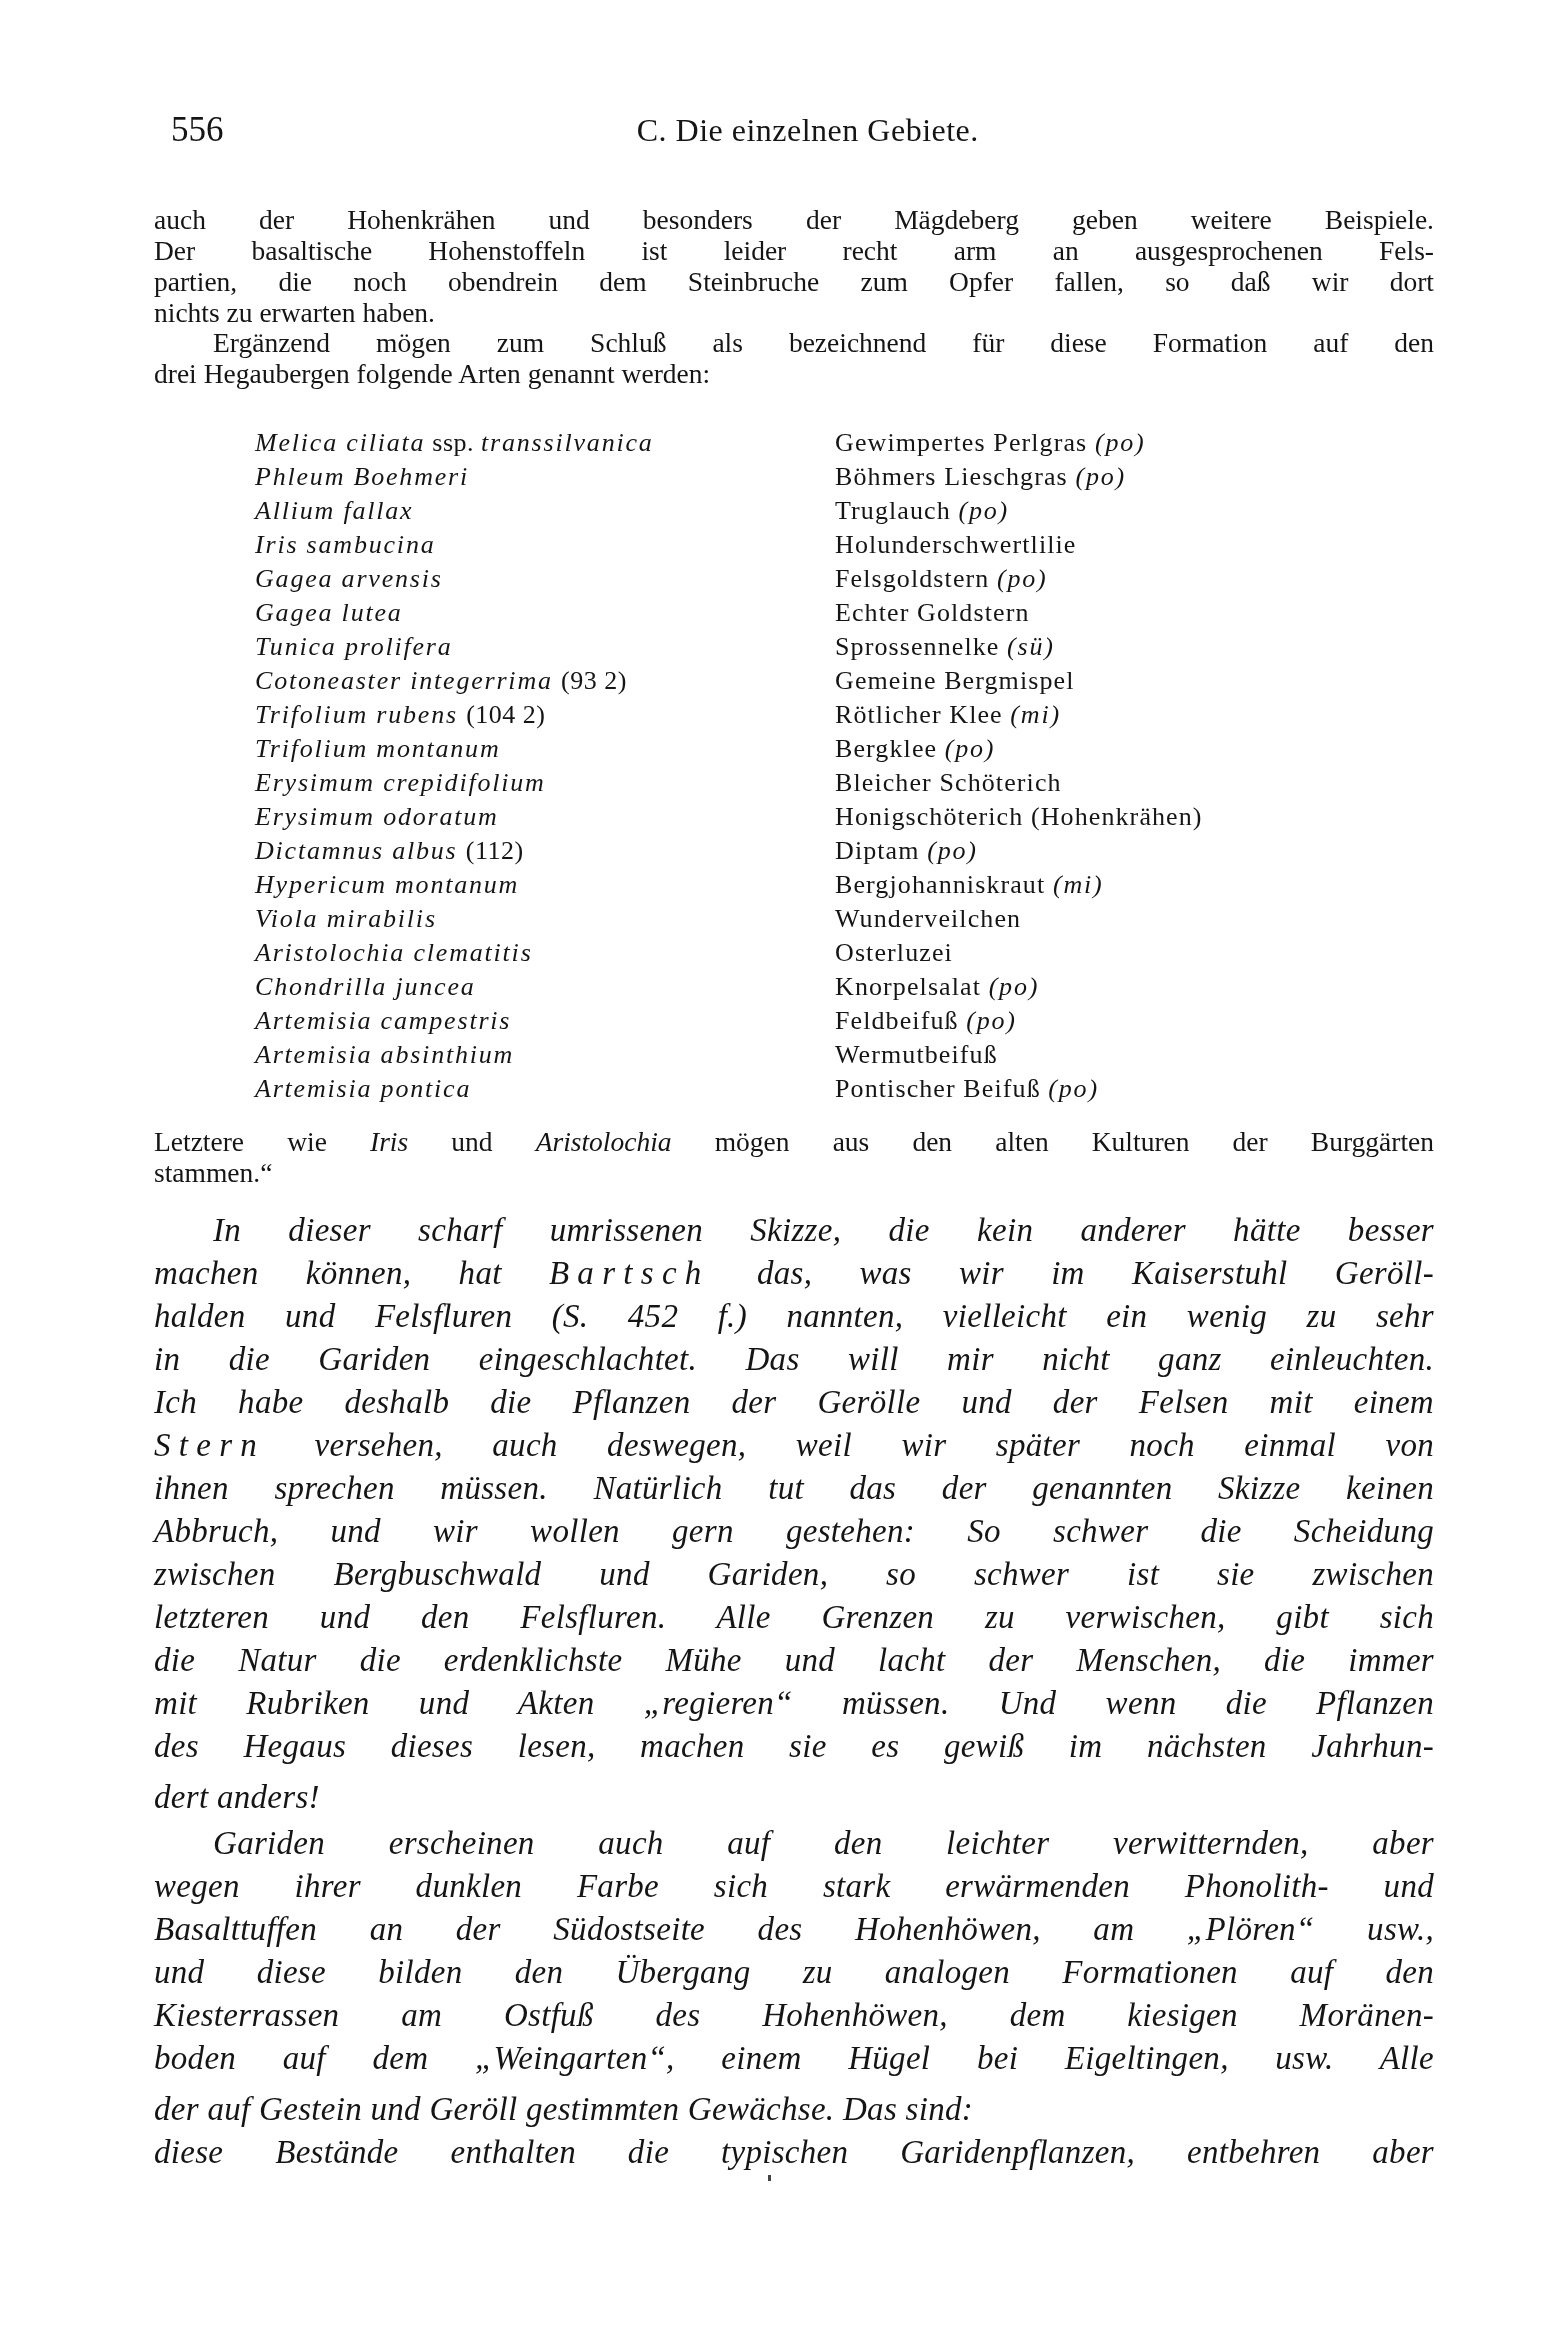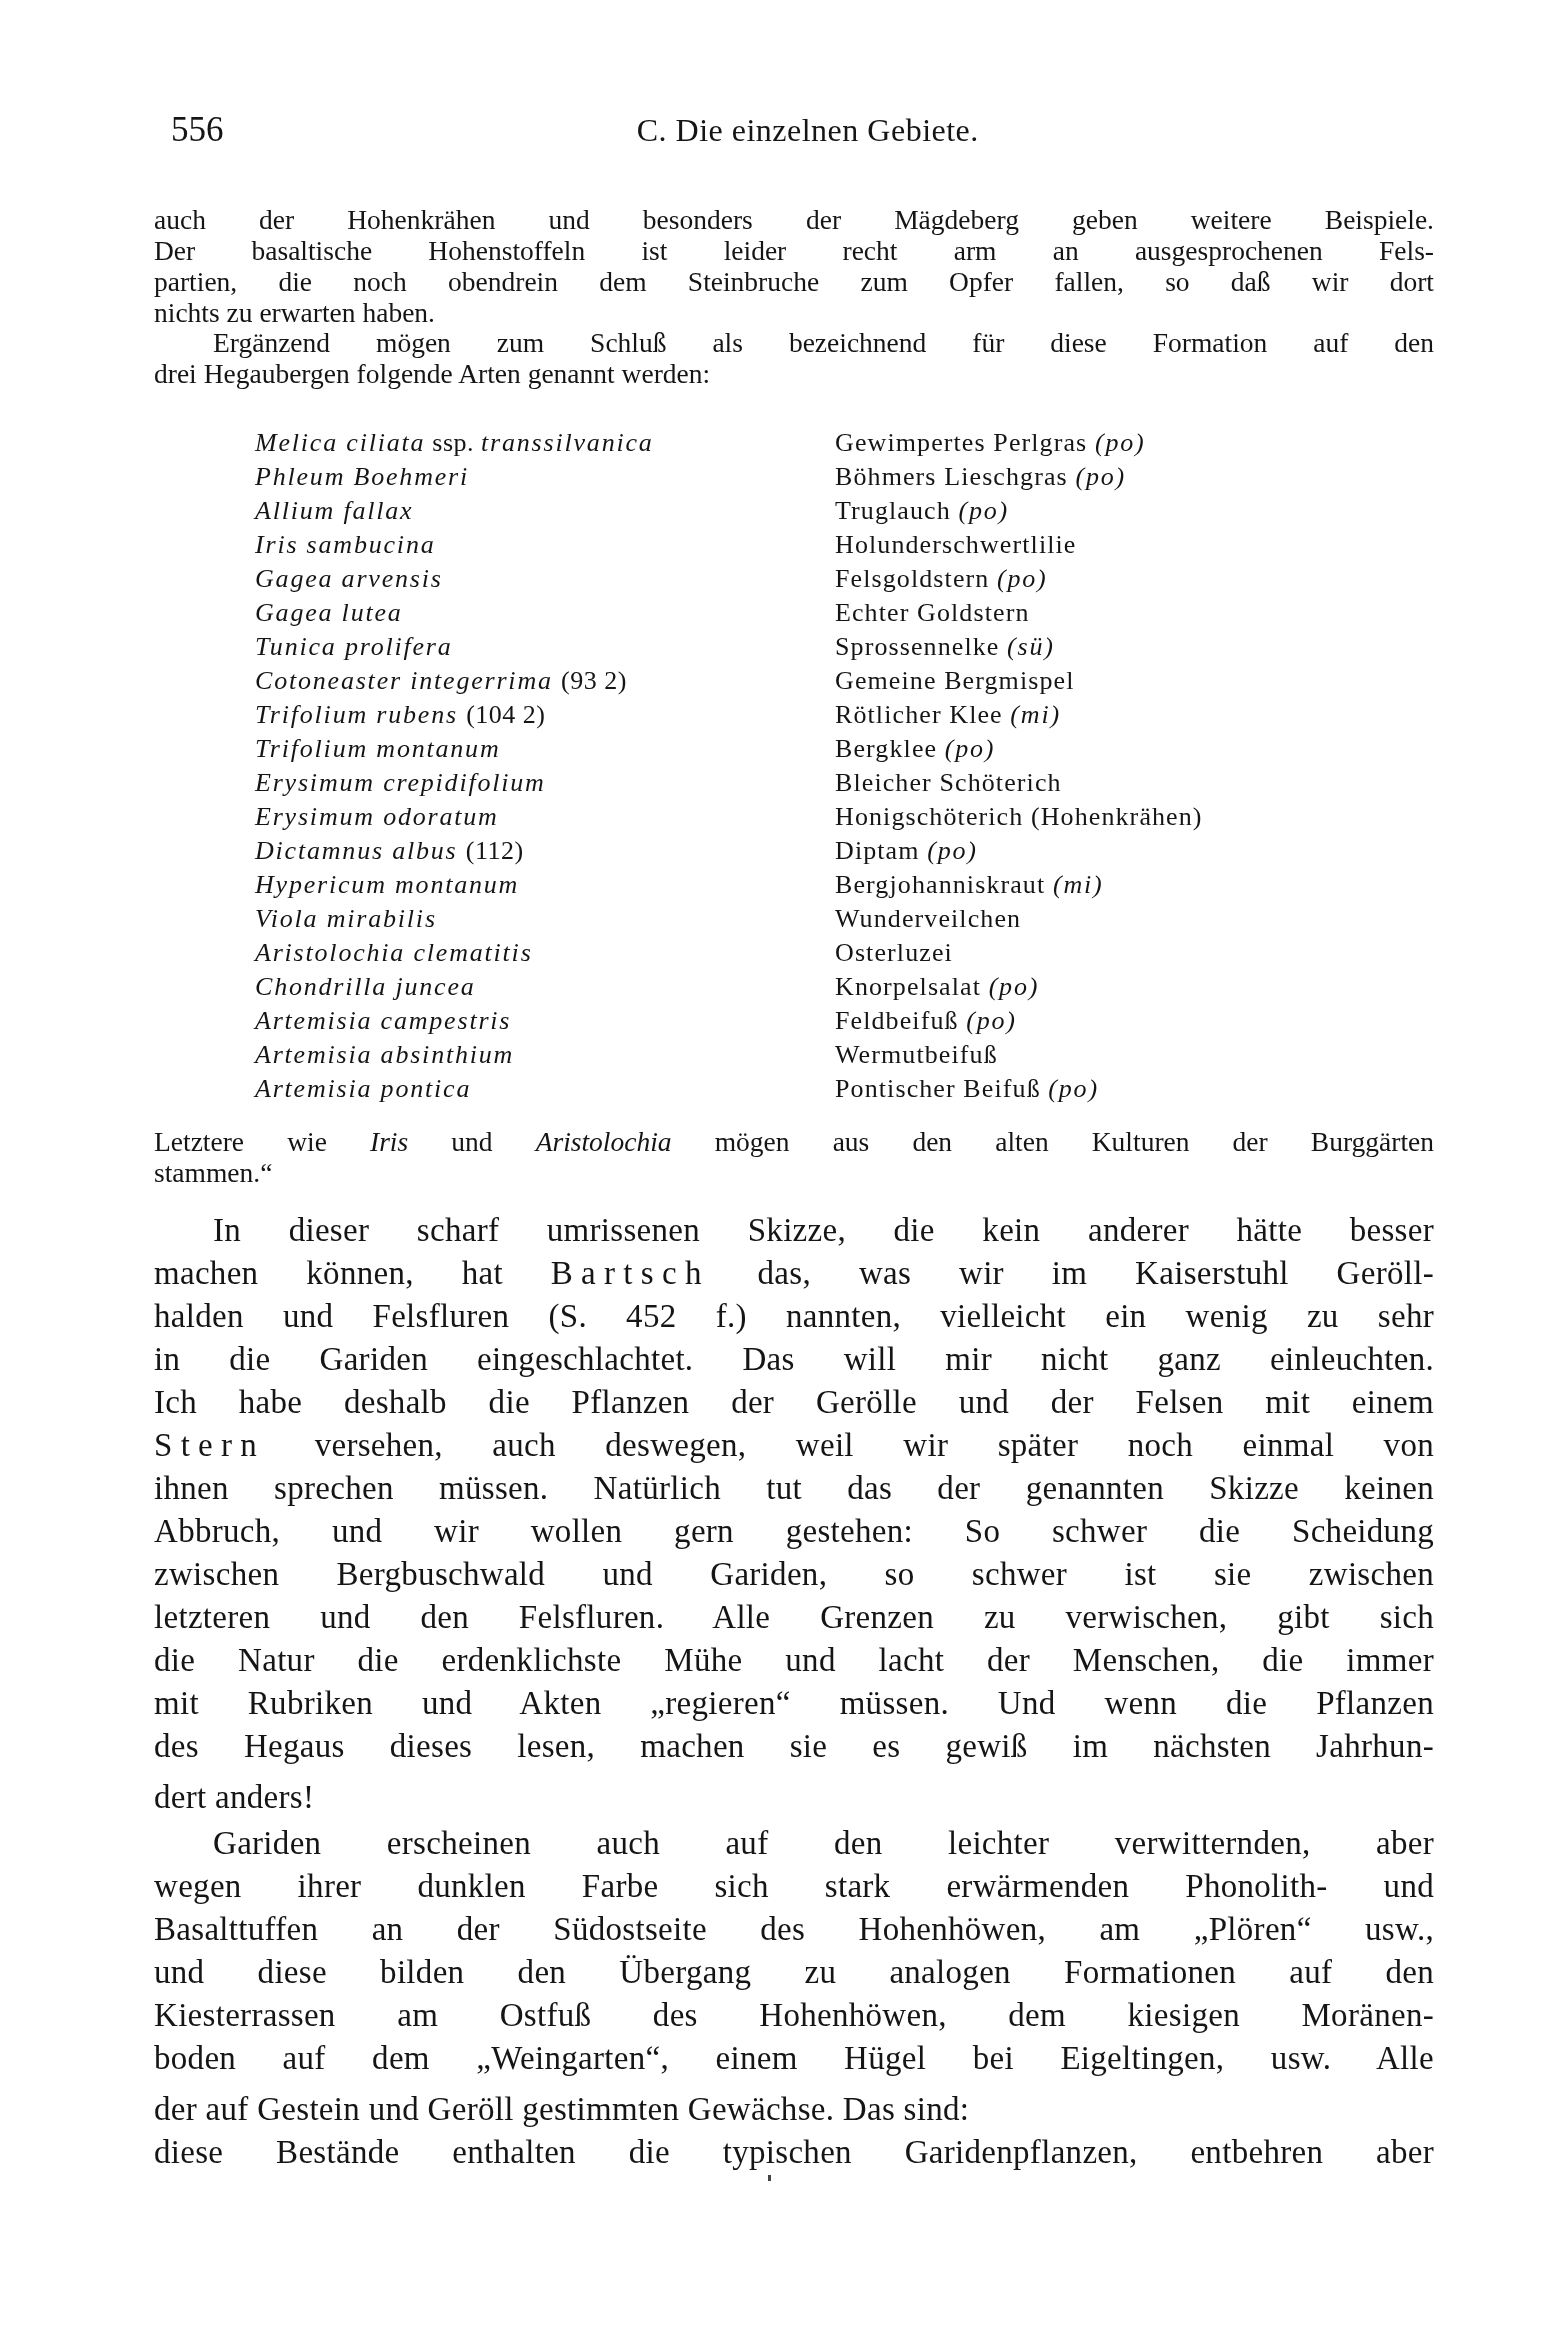--- a/index.html
+++ b/index.html
@@ -16,21 +16,21 @@
   .small-par .line { display: block; text-align: justify; text-align-last: justify; height: 31px; white-space: nowrap; }
   .small-par .line.last { text-align-last: left; }
   .indent { padding-left: 59px; }
   .species-list { position: absolute; left: 101px; top: 426px; width: 1179px; }
   .species-row { position: relative; height: 34px; font-size: 26px; line-height: 34px; }
   .latin { position: absolute; left: 0; font-style: italic; letter-spacing: 1.8px; white-space: nowrap; }
   .latin .plain { font-style: normal; letter-spacing: 0.5px; }
   .german { position: absolute; left: 568px; letter-spacing: 1.1px; white-space: nowrap; margin-left: 12px; }
   .german .region { font-style: italic; letter-spacing: 1.8px; }
   .big-par { position: absolute; left: 0; width: 1280px; font-size: 33px; }
-  .big-par .line { display: block; height: 43px; line-height: 43px; text-align: justify; text-align-last: justify; white-space: nowrap; letter-spacing: 0.3px; }
+  .big-par .line { display: block; height: 43px; line-height: 43px; text-align: justify; text-align-last: justify; white-space: nowrap; letter-spacing: 0.3px; font-style: italic; }
   .big-par .line.last { text-align-last: left; margin-top: 8px; }
   .spaced { letter-spacing: 8.3px; }
   .it { font-style: italic; }
   .dot { position: absolute; left: 768px; top: 2175px; width: 2.8px; height: 5.5px; background: #444; }
 </style>
 </head>
 <body>
 
 <div class="page">
 

